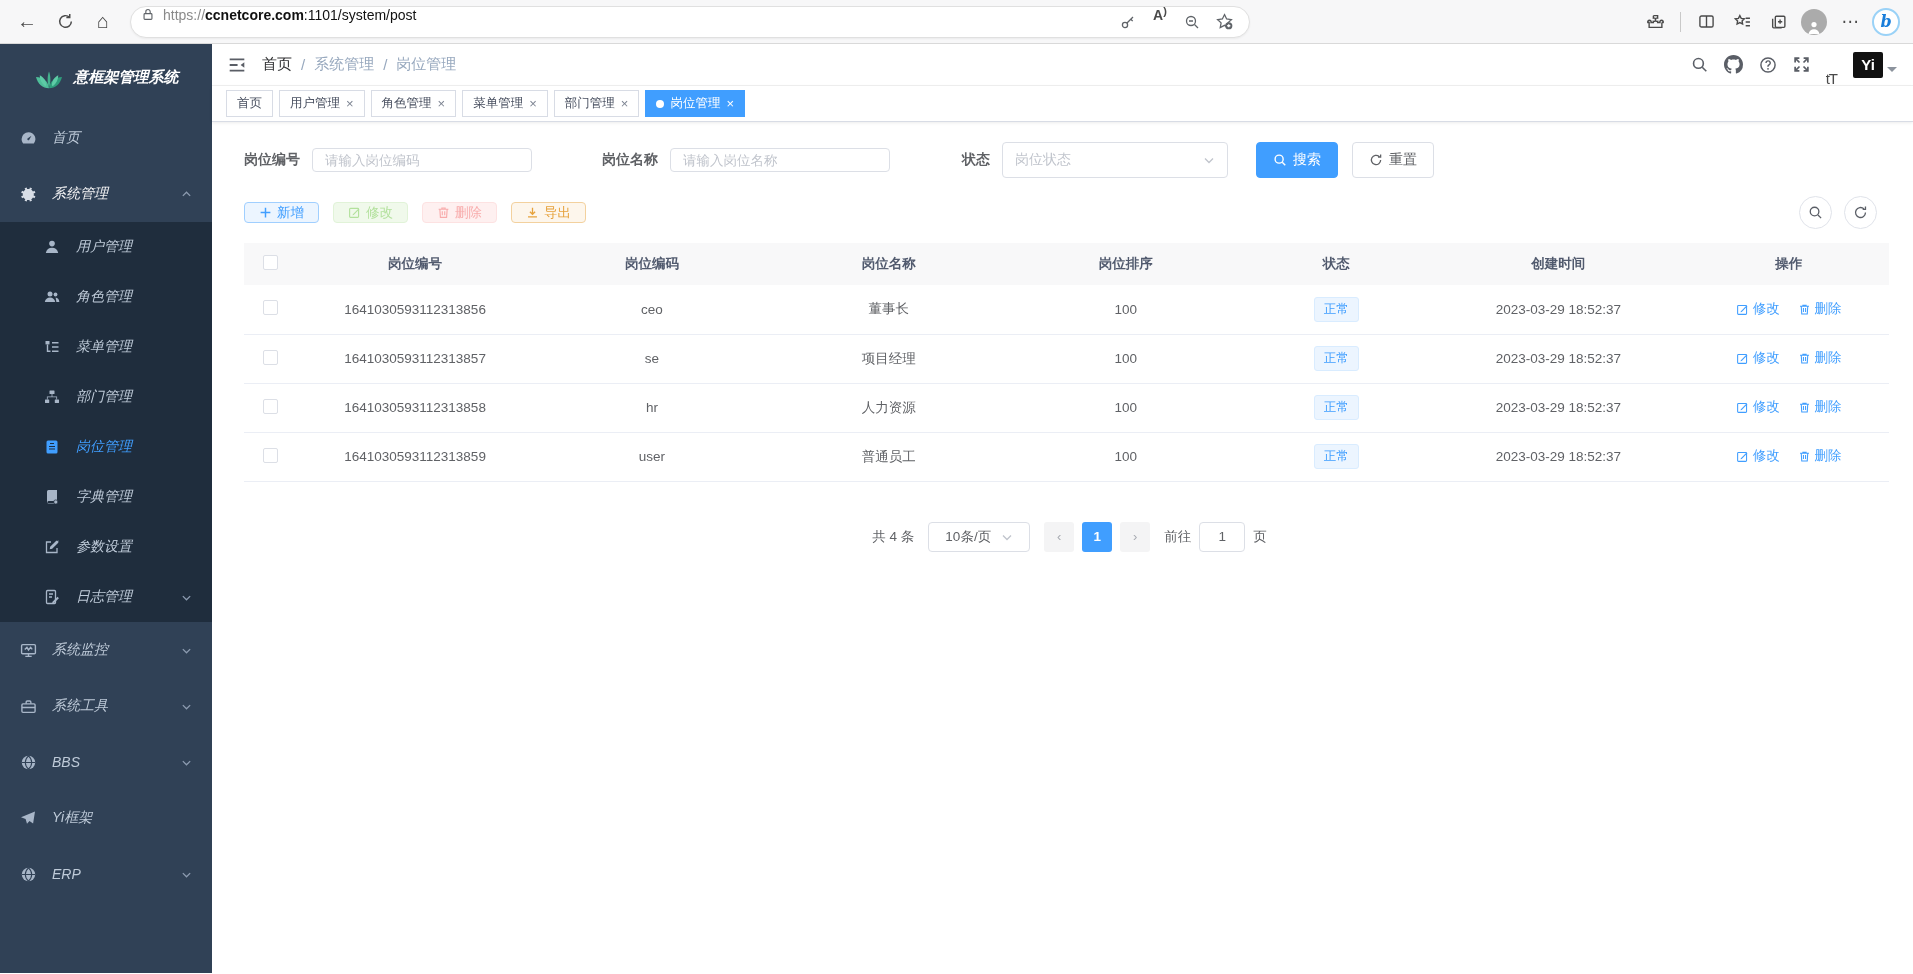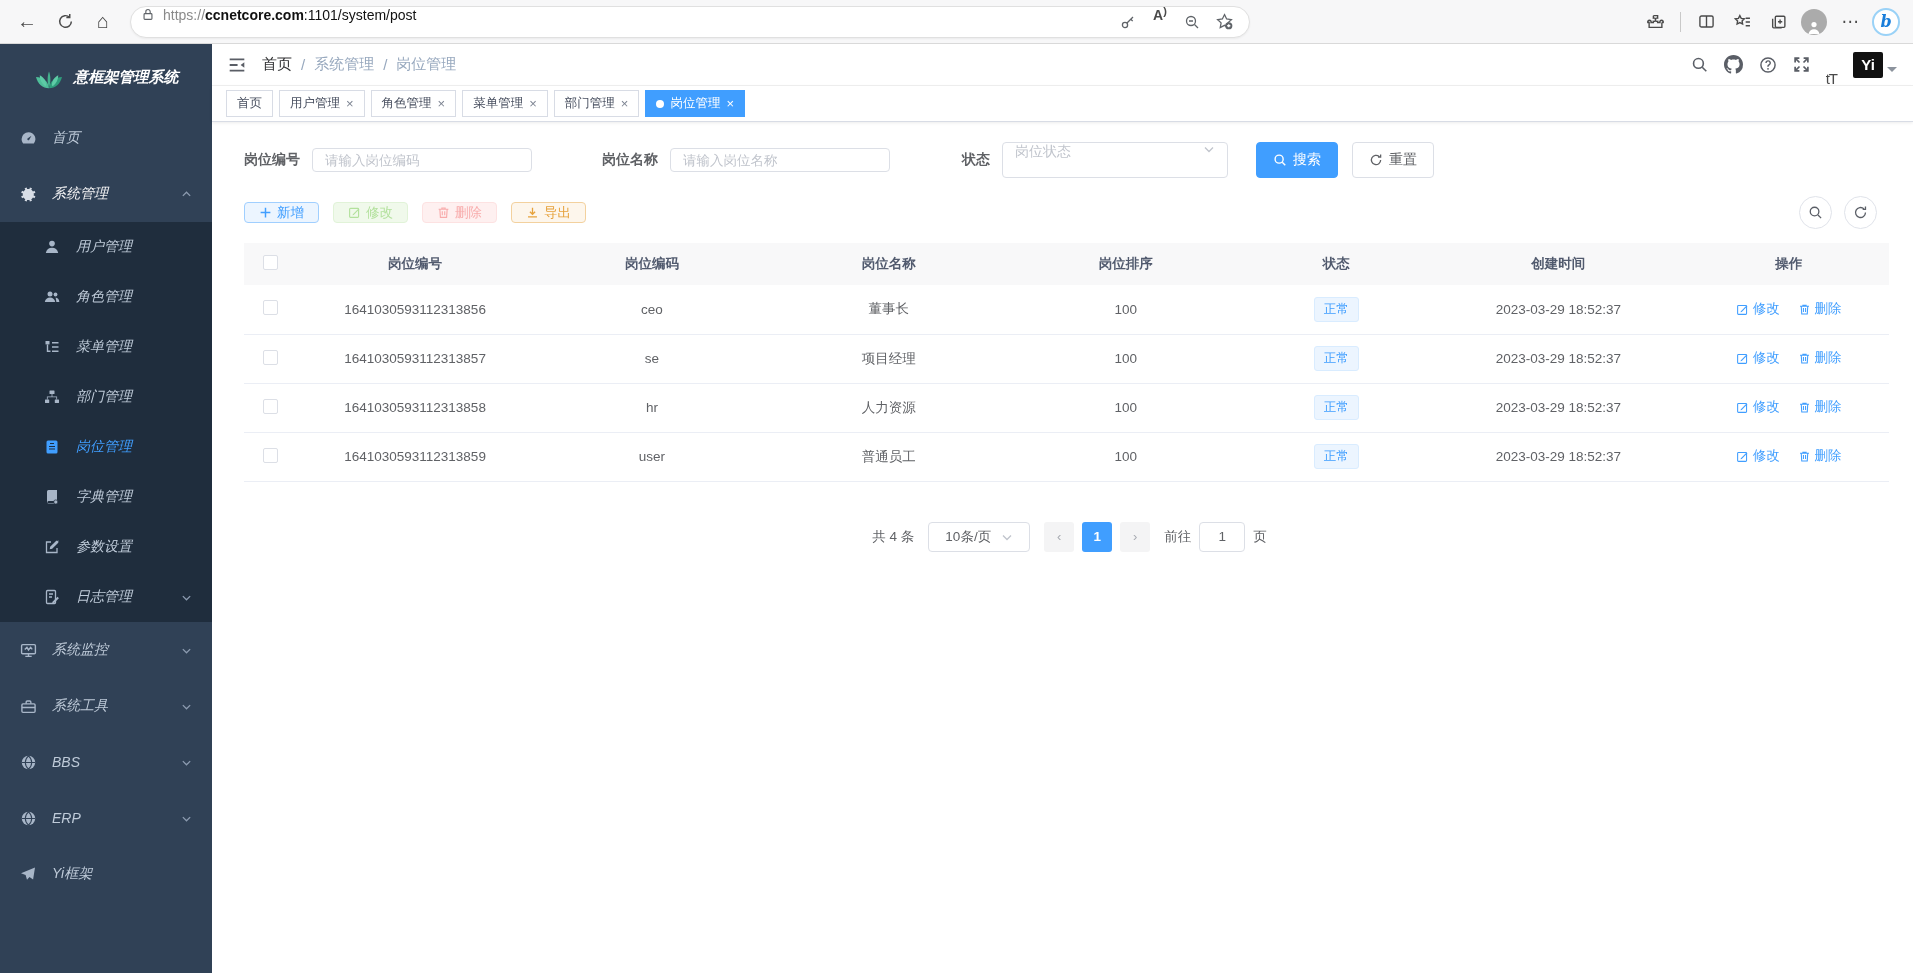--- a/index.html
+++ b/index.html
@@ -83,21 +83,21 @@
   
   .filter-row { display:flex; align-items:center; margin-bottom:18px; font-size:14px; }
   .f-label { color:#606266; font-weight:700; margin-right:12px; }
   .f-input { width:220px; height:24px; border:1px solid #dcdfe6; border-radius:4px;
     padding:0 12px; font-size:13.5px; color:#606266; outline:none; background:#fff;
     font-family:"Liberation Sans","DejaVu Sans",sans-serif; }
   .f-input::placeholder { color:#c0c4cc; }
   .f-gap { width:70px; }
   .f-gap2 { width:72px; }
   .f-select { width:226px; height:36px; border:1px solid #dcdfe6; border-radius:4px;
-    display:flex; padding:0 12px; color:#c0c4cc; cursor:pointer; background:#fff; }
+    display:flex; align-items:center; padding:0 12px; color:#c0c4cc; cursor:pointer; background:#fff; }
   .f-select .sel-chev { margin-left:auto; color:#c0c4cc; }
   .btn { height:36px; border-radius:4px; border:1px solid transparent; font-size:14px;
     display:inline-flex; align-items:center; gap:6px; padding:0 16px; cursor:pointer; background:#fff;
     font-family:"Liberation Sans","DejaVu Sans",sans-serif; }
   .btn-primary { background:#409eff; border-color:#409eff; color:#fff; margin-left:28px; }
   .btn-plain { border-color:#dcdfe6; color:#606266; margin-left:14px; }
 
   
   .toolbar-row { display:flex; align-items:center; margin-bottom:14px; }
   .tbtn { height:21px; border-radius:4px; font-size:13.5px; display:inline-flex; align-items:center;
@@ -392,39 +392,39 @@
         </span>
         <span>BBS</span>
         <span class="chev">
           <svg width="11" height="11" viewBox="0 0 12 12" fill="none" stroke="currentColor" stroke-width="1.4">
               <path d="M2 4.5l4 4 4-4"></path>
             </svg>
         </span>
       </div>
       <div class="m-item">
         <span class="mi">
+          <svg width="16" height="16" viewBox="0 0 16 16" fill="currentColor">
+              <path d="M15 1.5L1 7.2l4.6 1.9L7 13.8l2.5-2.9 3.6 2.6z"></path>
+            </svg>
+        </span>
+        <span>Yi框架</span>
+      </div>
+      <div class="m-item">
+        <span class="mi">
           <svg width="17" height="17" viewBox="0 0 16 16" fill="currentColor">
               <circle cx="8" cy="8" r="6.3"></circle>
               <path d="M1.7 8h12.6M8 1.7c-2 1.8-3 3.8-3 6.3s1 4.5 3 6.3c2-1.8 3-3.8 3-6.3s-1-4.5-3-6.3z" fill="none" stroke="#304156" stroke-width="1"></path>
             </svg>
         </span>
         <span>ERP</span>
         <span class="chev">
           <svg width="11" height="11" viewBox="0 0 12 12" fill="none" stroke="currentColor" stroke-width="1.4">
               <path d="M2 4.5l4 4 4-4"></path>
             </svg>
         </span>
-      </div>
-      <div class="m-item">
-        <span class="mi">
-          <svg width="16" height="16" viewBox="0 0 16 16" fill="currentColor">
-              <path d="M15 1.5L1 7.2l4.6 1.9L7 13.8l2.5-2.9 3.6 2.6z"></path>
-            </svg>
-        </span>
-        <span>Yi框架</span>
       </div>
     </nav>
   </aside>
 
   <div class="main">
 
     <div class="navbar">
       <span class="hamburger">
         <svg width="18" height="18" viewBox="0 0 16 16" fill="none" stroke="#5a5e66" stroke-width="1.6">
             <path d="M1.5 3h13M1.5 8h7M1.5 13h13"></path>

